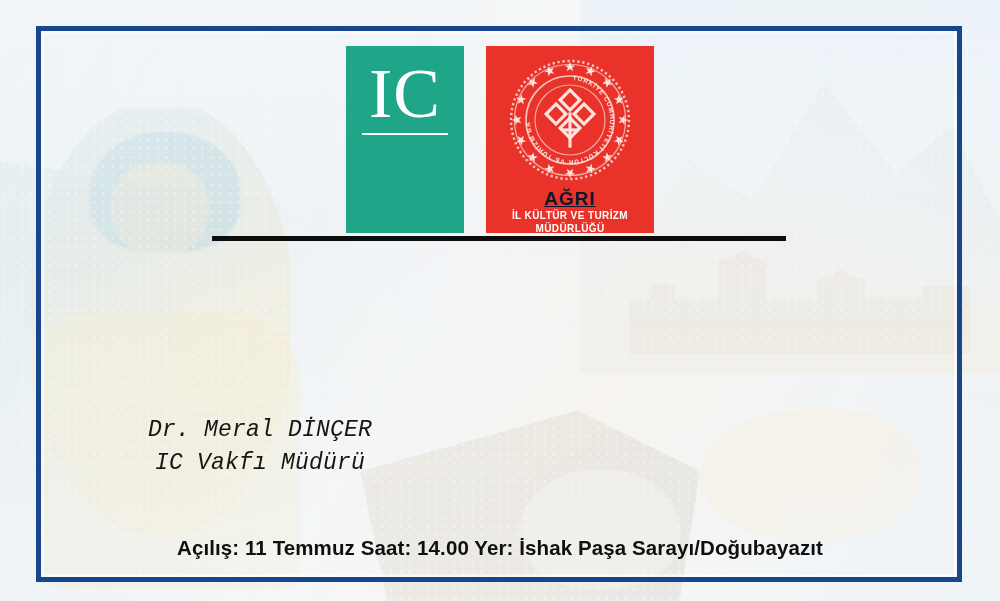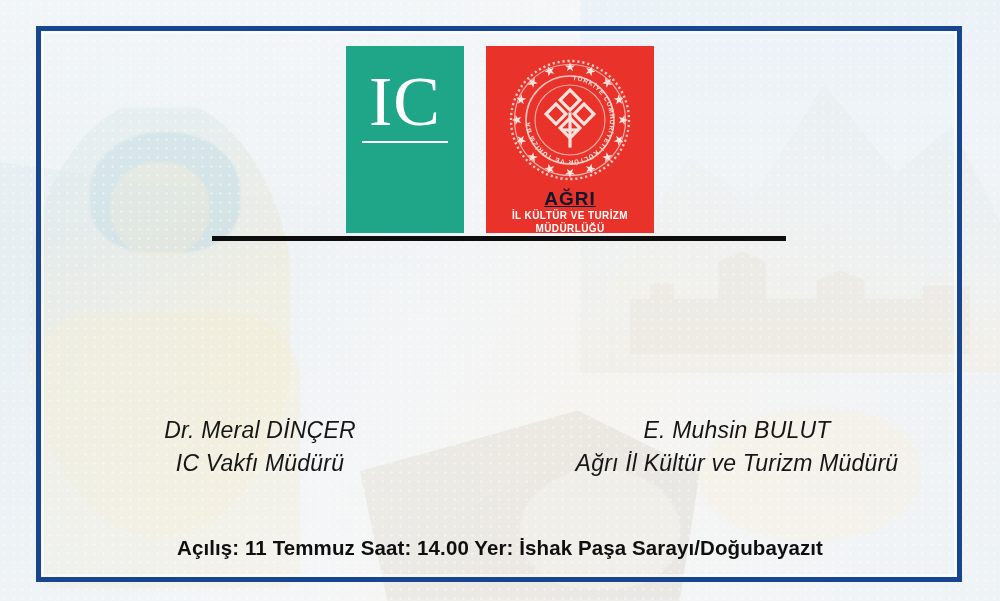--- a/index.html
+++ b/index.html
@@ -137,21 +137,21 @@
   }
 
   .logo-ic {
     width: 118px; height: 187px;
     background: #1fa688;
     display: flex;
     flex-direction: column;
     align-items: center;
     justify-content: flex-start;
     box-sizing: border-box;
-    padding-top: 24px;
+    padding-top: 16px;
   }
   .ic-mark {
     font-family: "Liberation Serif", serif;
     color: #ffffff;
     font-size: 70px;
     line-height: .92;
     letter-spacing: 1px;
     font-weight: 400;
   }
   .ic-rule {
@@ -233,21 +233,21 @@
 
   
   .signatories {
     position: absolute;
     left: 60px; right: 48px; top: 414px;
     display: flex;
     justify-content: space-between;
   }
   .sig {
     text-align: center;
-    font-family: Liberation Sans, sans-serif;
+    font-family: Liberation Mono, monospace;
     font-style: italic;
     color: #161616;
   }
   .sig-left { width: 400px; }
   .sig-right { width: 430px; }
   .sig-name {
     font-size: 23px;
     line-height: 1.42;
     letter-spacing: .2px;
   }
@@ -385,21 +385,17 @@
   </div>
 
   <div class="divider"></div>
 
 
   <div class="signatories">
     <div class="sig sig-left">
       <div class="sig-name">Dr. Meral DİNÇER</div>
       <div class="sig-role">IC Vakfı Müdürü</div>
     </div>
-    <div class="sig sig-right">
-      <div class="sig-name">E. Muhsin BULUT</div>
-      <div class="sig-role">Ağrı İl Kültür ve Turizm Müdürü</div>
-    </div>
   </div>
 
   <div class="footer">Açılış: 11 Temmuz Saat: 14.00 Yer: İshak Paşa Sarayı/Doğubayazıt</div>
 
 </div>
 
 </body></html>

